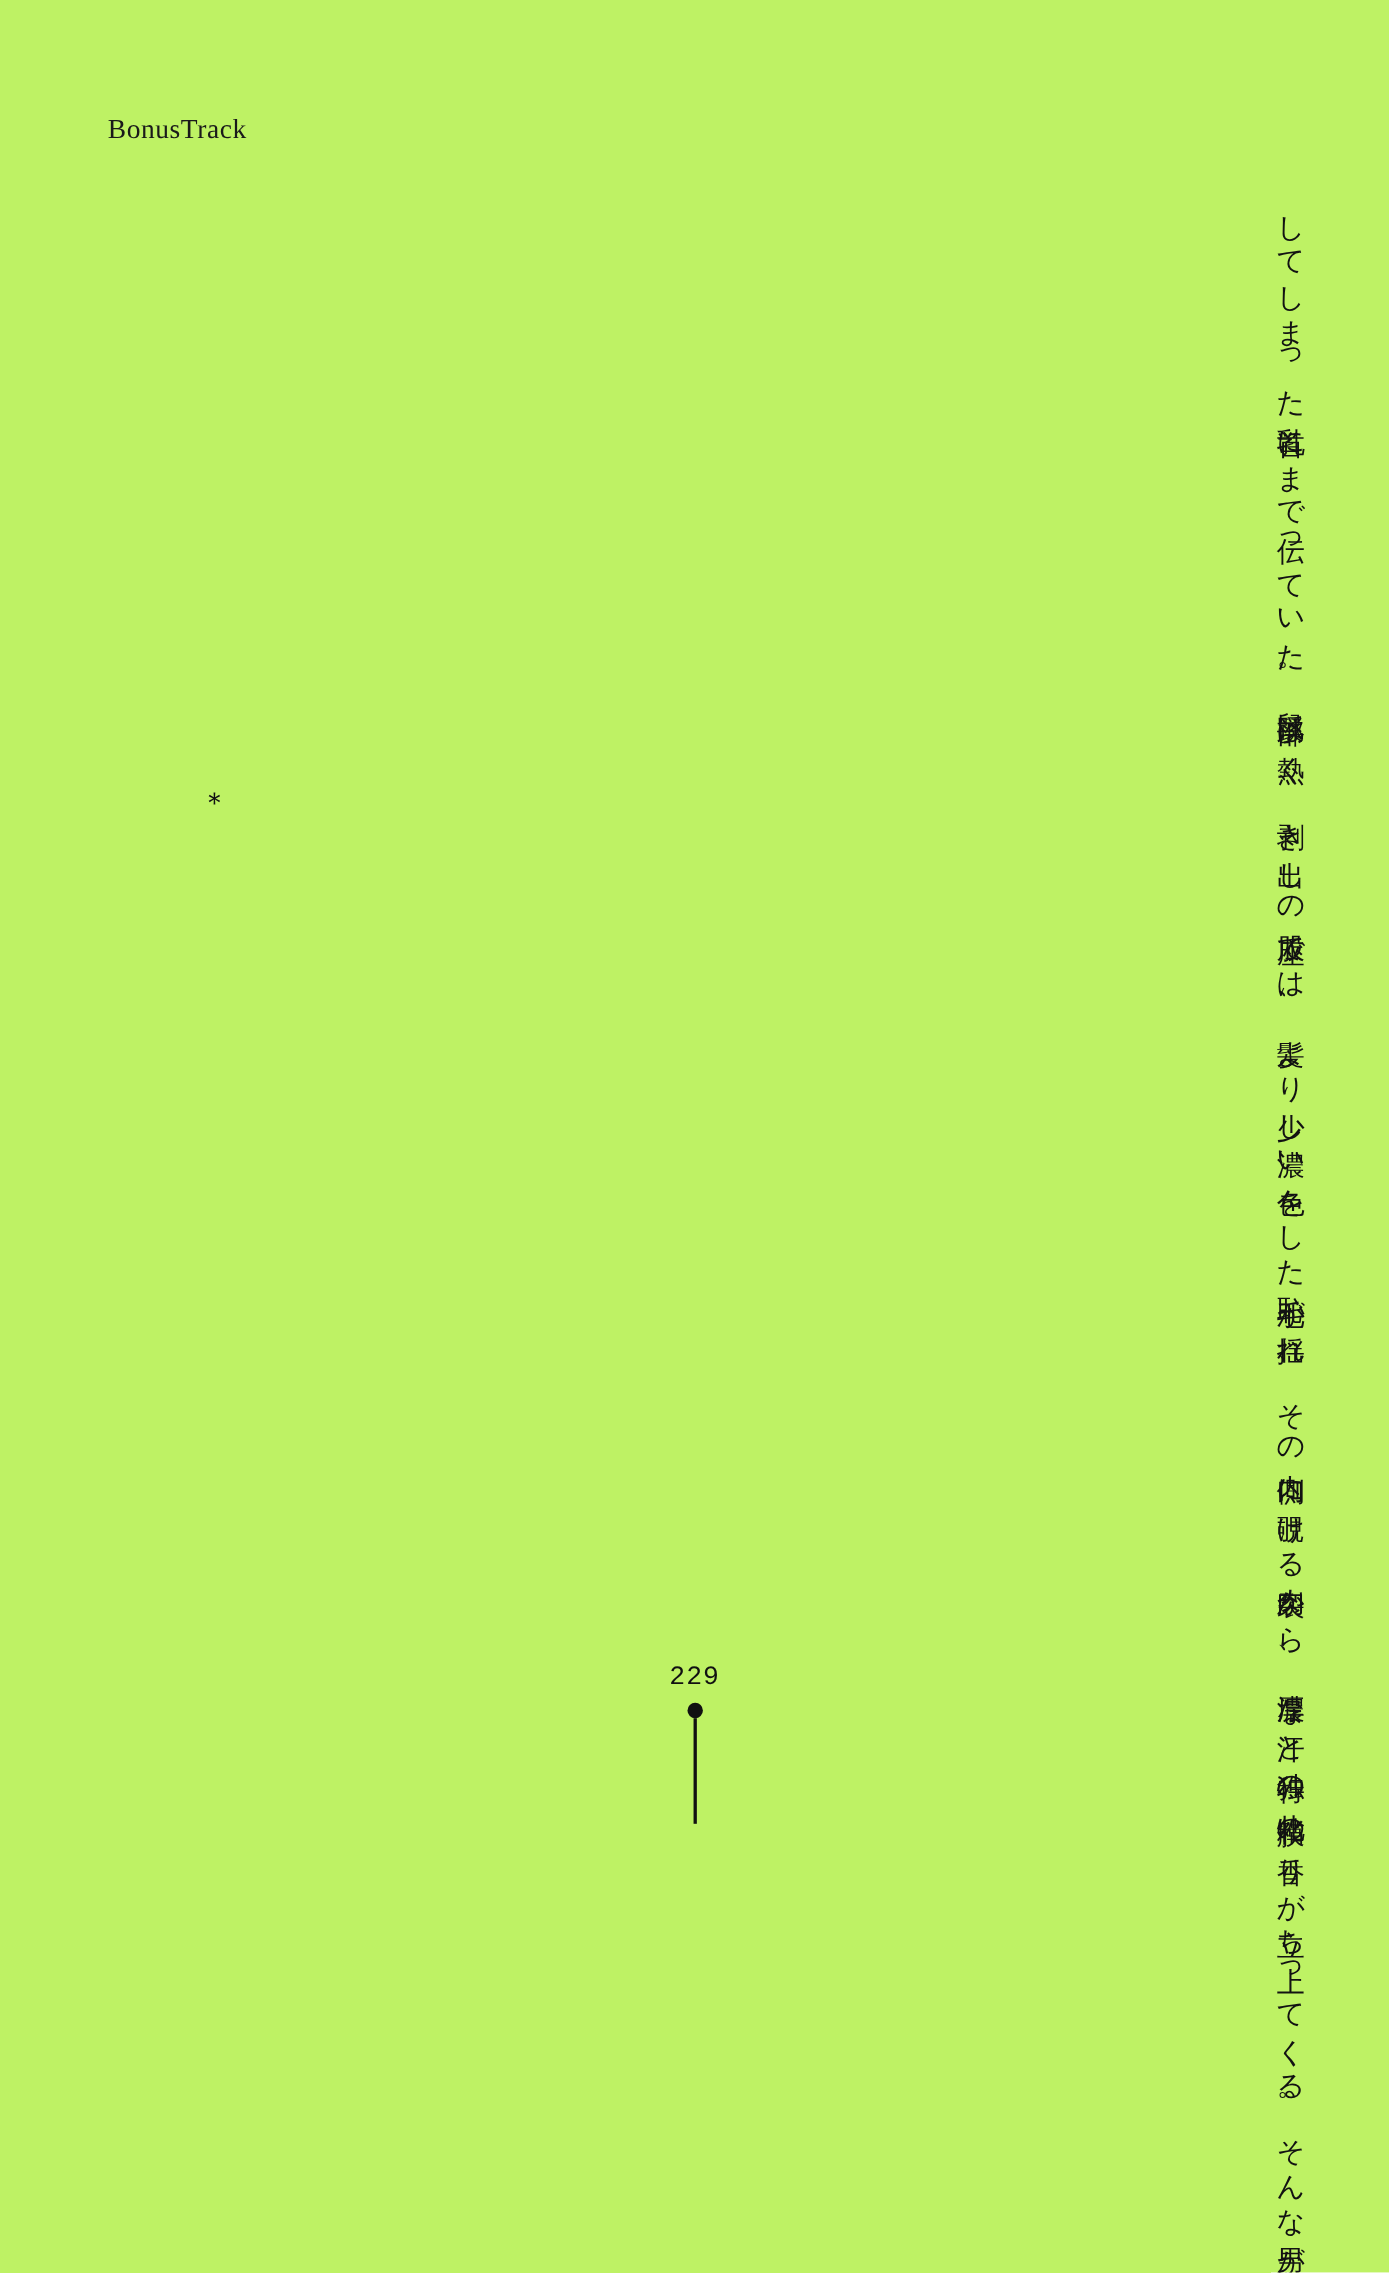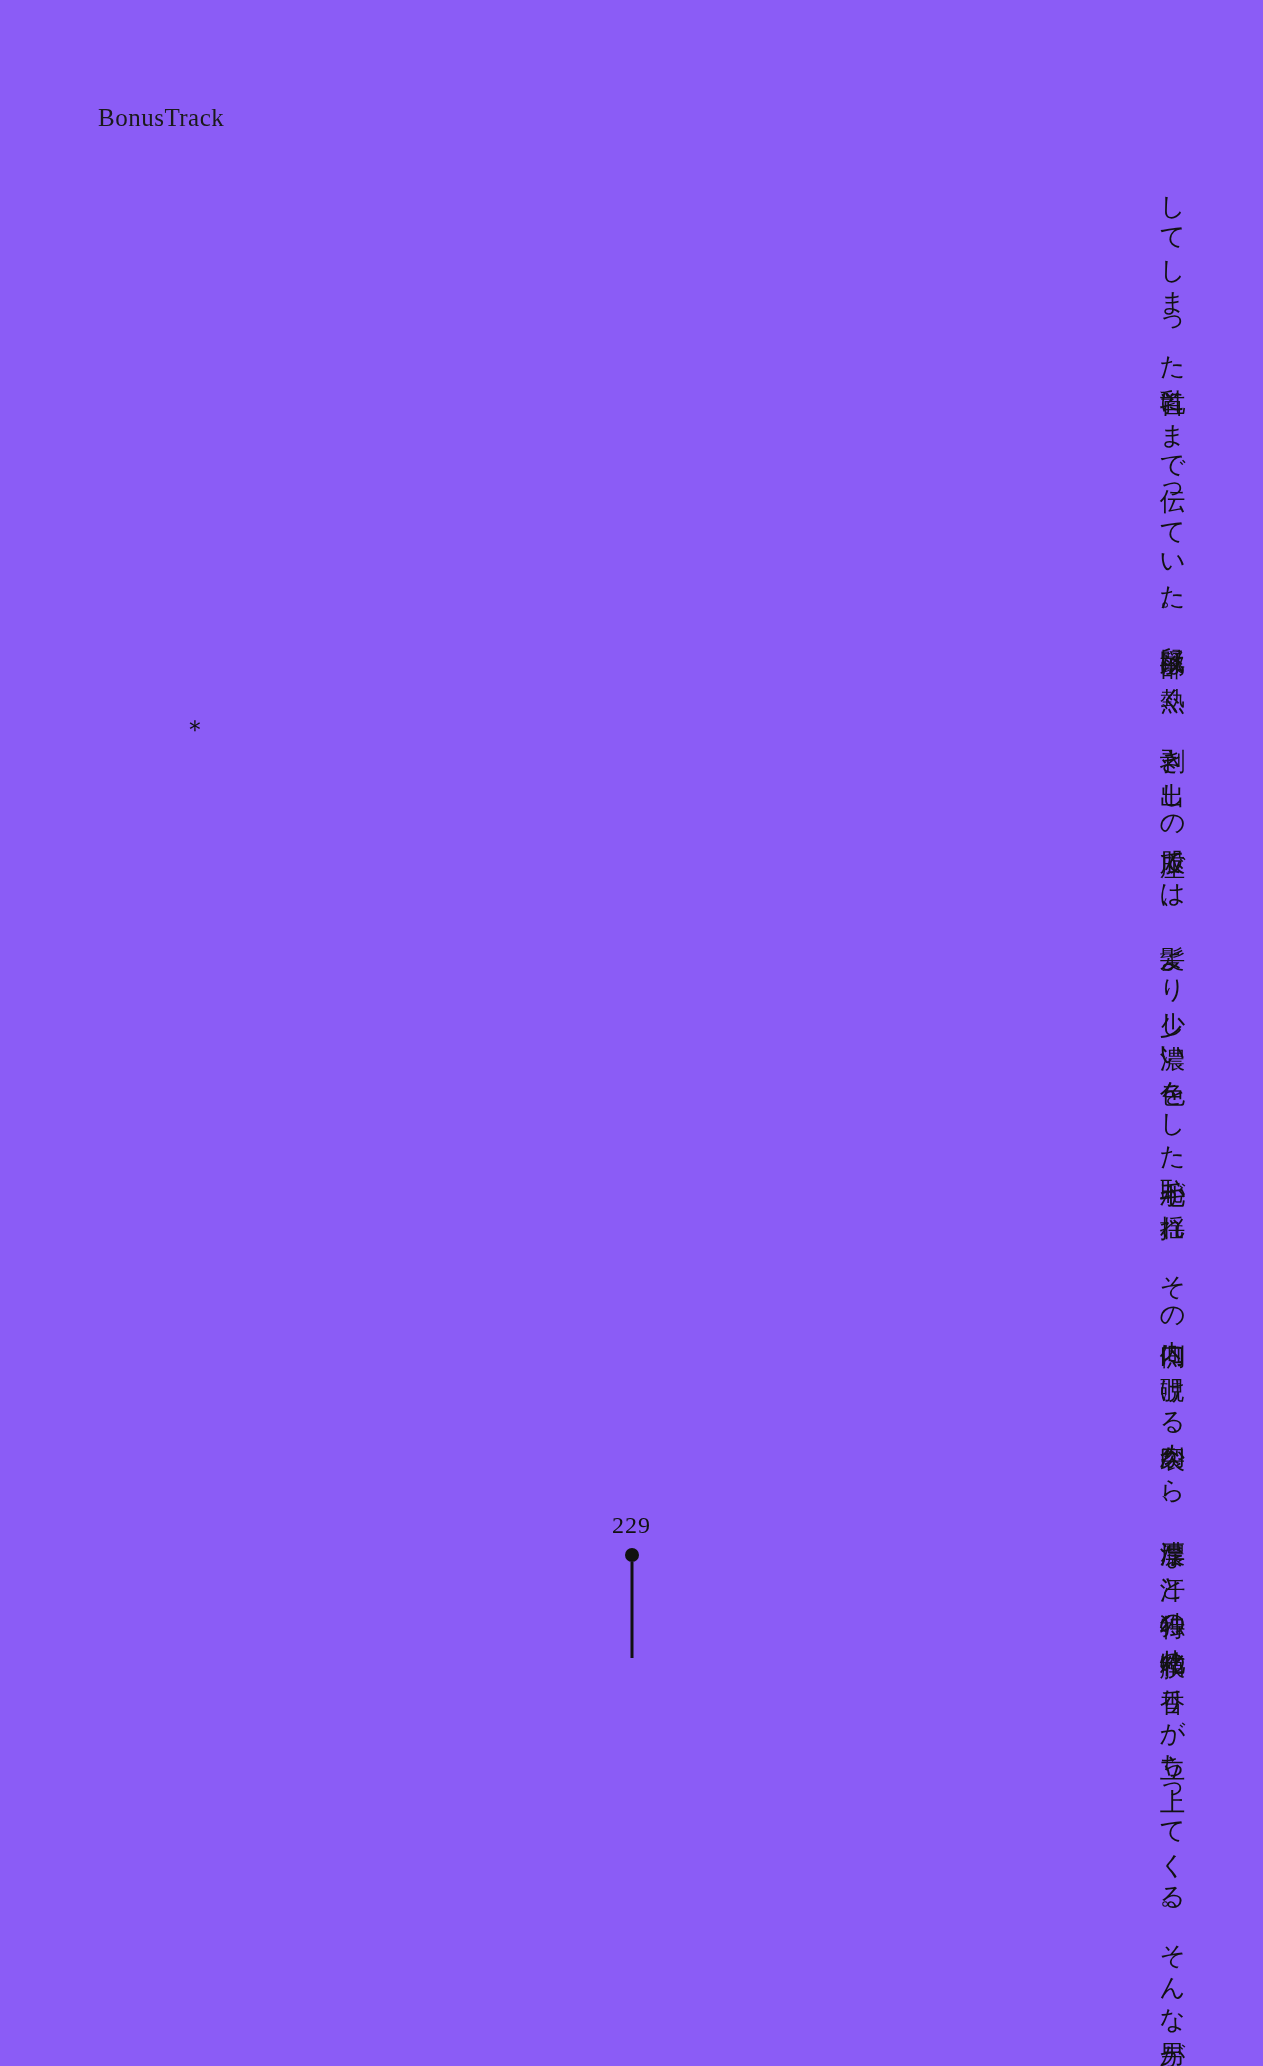--- a/index.html
+++ b/index.html
@@ -12,21 +12,21 @@
     height: 2066px;
     position: relative;
     font-family: "Liberation Serif", serif;
     color: #111111;
     overflow: hidden;
   }
 
   .page {
     position: absolute;
     inset: 0;
-    background: #8b5cf6;
+    background: #bef264;
   }
 
   
   .running-head {
     position: absolute;
     left: 98px;
     top: 104px;
     font-family: "Liberation Serif", serif;
     font-size: 25px;
     letter-spacing: 0.5px;
@@ -70,21 +70,21 @@
     font-size: 26px;
     color: #111;
   }
 
   .page-number {
     position: absolute;
     left: 0;
     right: 0;
     top: 1512px;
     text-align: center;
-    font-family: Liberation Serif, serif;
+    font-family: Liberation Mono, monospace;
     font-size: 24px;
     letter-spacing: 1px;
     color: #111;
   }
 
   .spine-mark {
     position: absolute;
     left: 50%;
     transform: translateX(-50%);
     top: 1548px;

